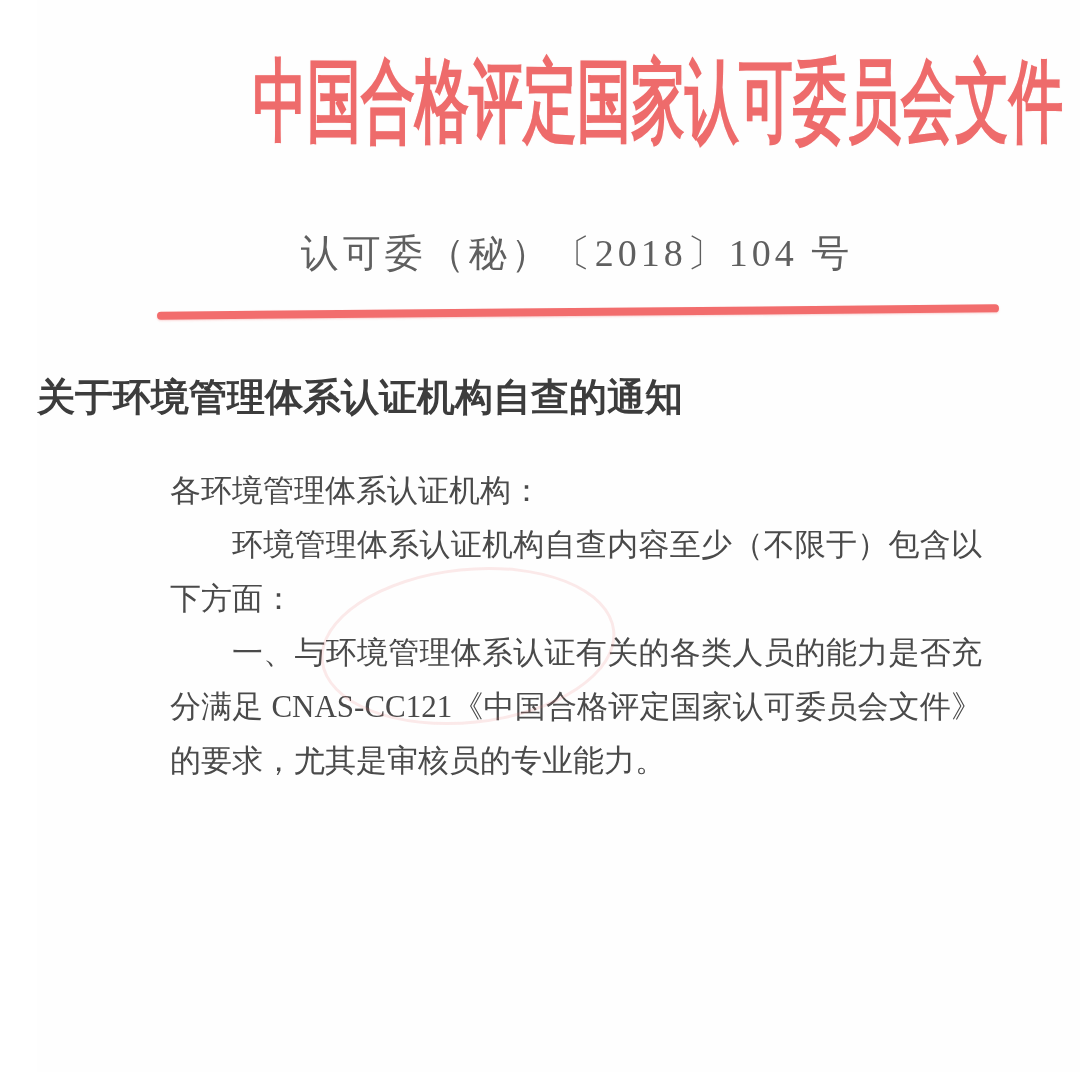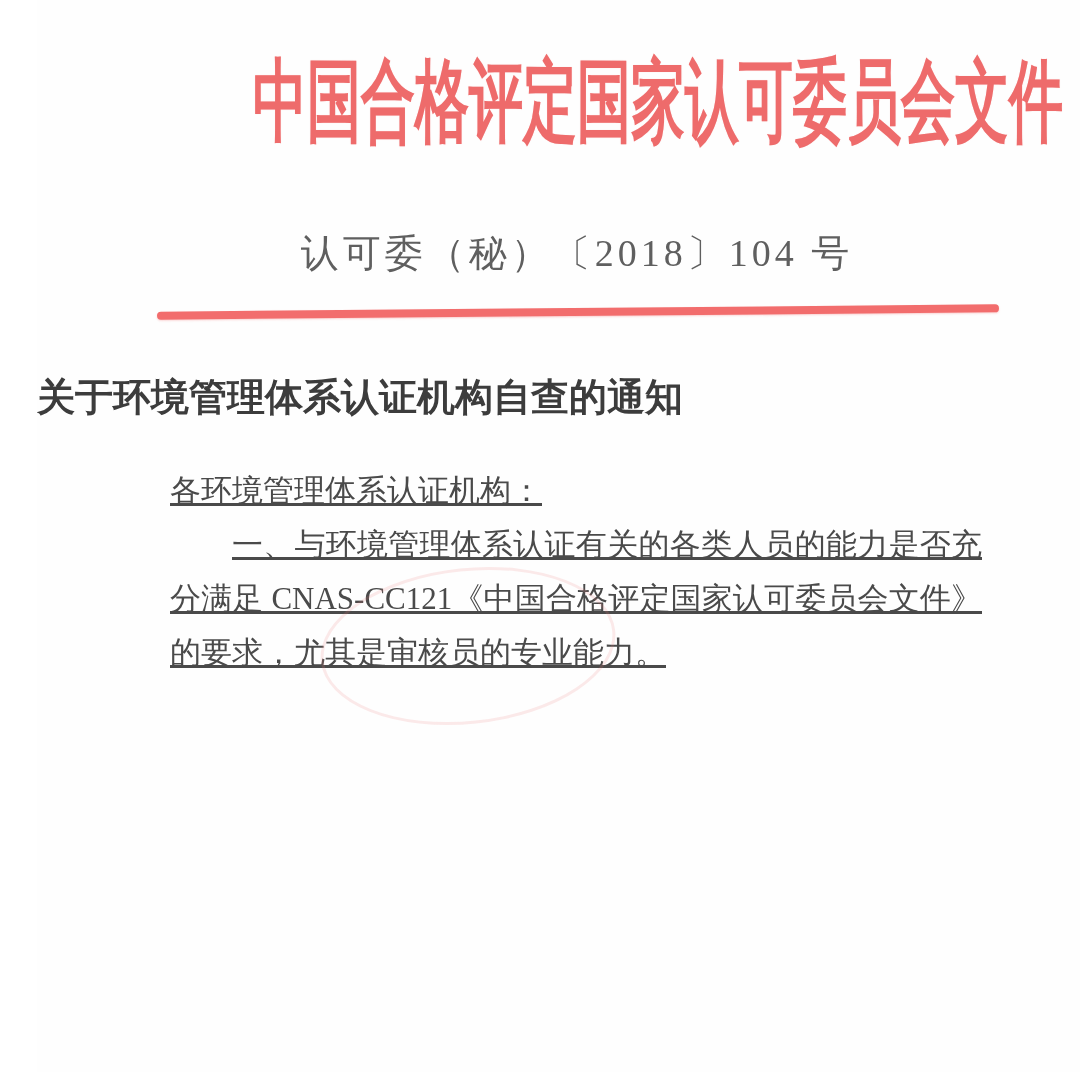--- a/index.html
+++ b/index.html
@@ -90,21 +90,20 @@
     width: 812px;
     font-size: 31px;
     line-height: 54px;
     color: var(--body-ink);
     text-align: justify;
     text-justify: inter-ideograph;
   }
   .doc-body p {
     margin: 0;
     text-indent: 2em;
-    text-decoration: underline;
   }
   .doc-body p.no-indent {
     text-indent: 0;
   }
   
   .stamp-bleed {
     position: absolute;
     left: 283px;
     top: 568px;
     width: 290px;
@@ -123,18 +122,19 @@
   <div class="doc-header">中国合格评定国家认可委员会文件</div>
 
   <div class="doc-number">认可委（秘）〔2018〕104 号</div>
 
   <div class="red-line"></div>
 
   <div class="doc-title">关于环境管理体系认证机构自查的通知</div>
 
   <div class="doc-body">
     <p class="no-indent">各环境管理体系认证机构：</p>
+    <p>环境管理体系认证机构自查内容至少（不限于）包含以下方面：</p>
     <p>一、与环境管理体系认证有关的各类人员的能力是否充分满足 CNAS-CC121《中国合格评定国家认可委员会文件》的要求，尤其是审核员的专业能力。</p>
   </div>
 
   <div class="stamp-bleed"></div>
 
 </div>
 
 </body></html>

